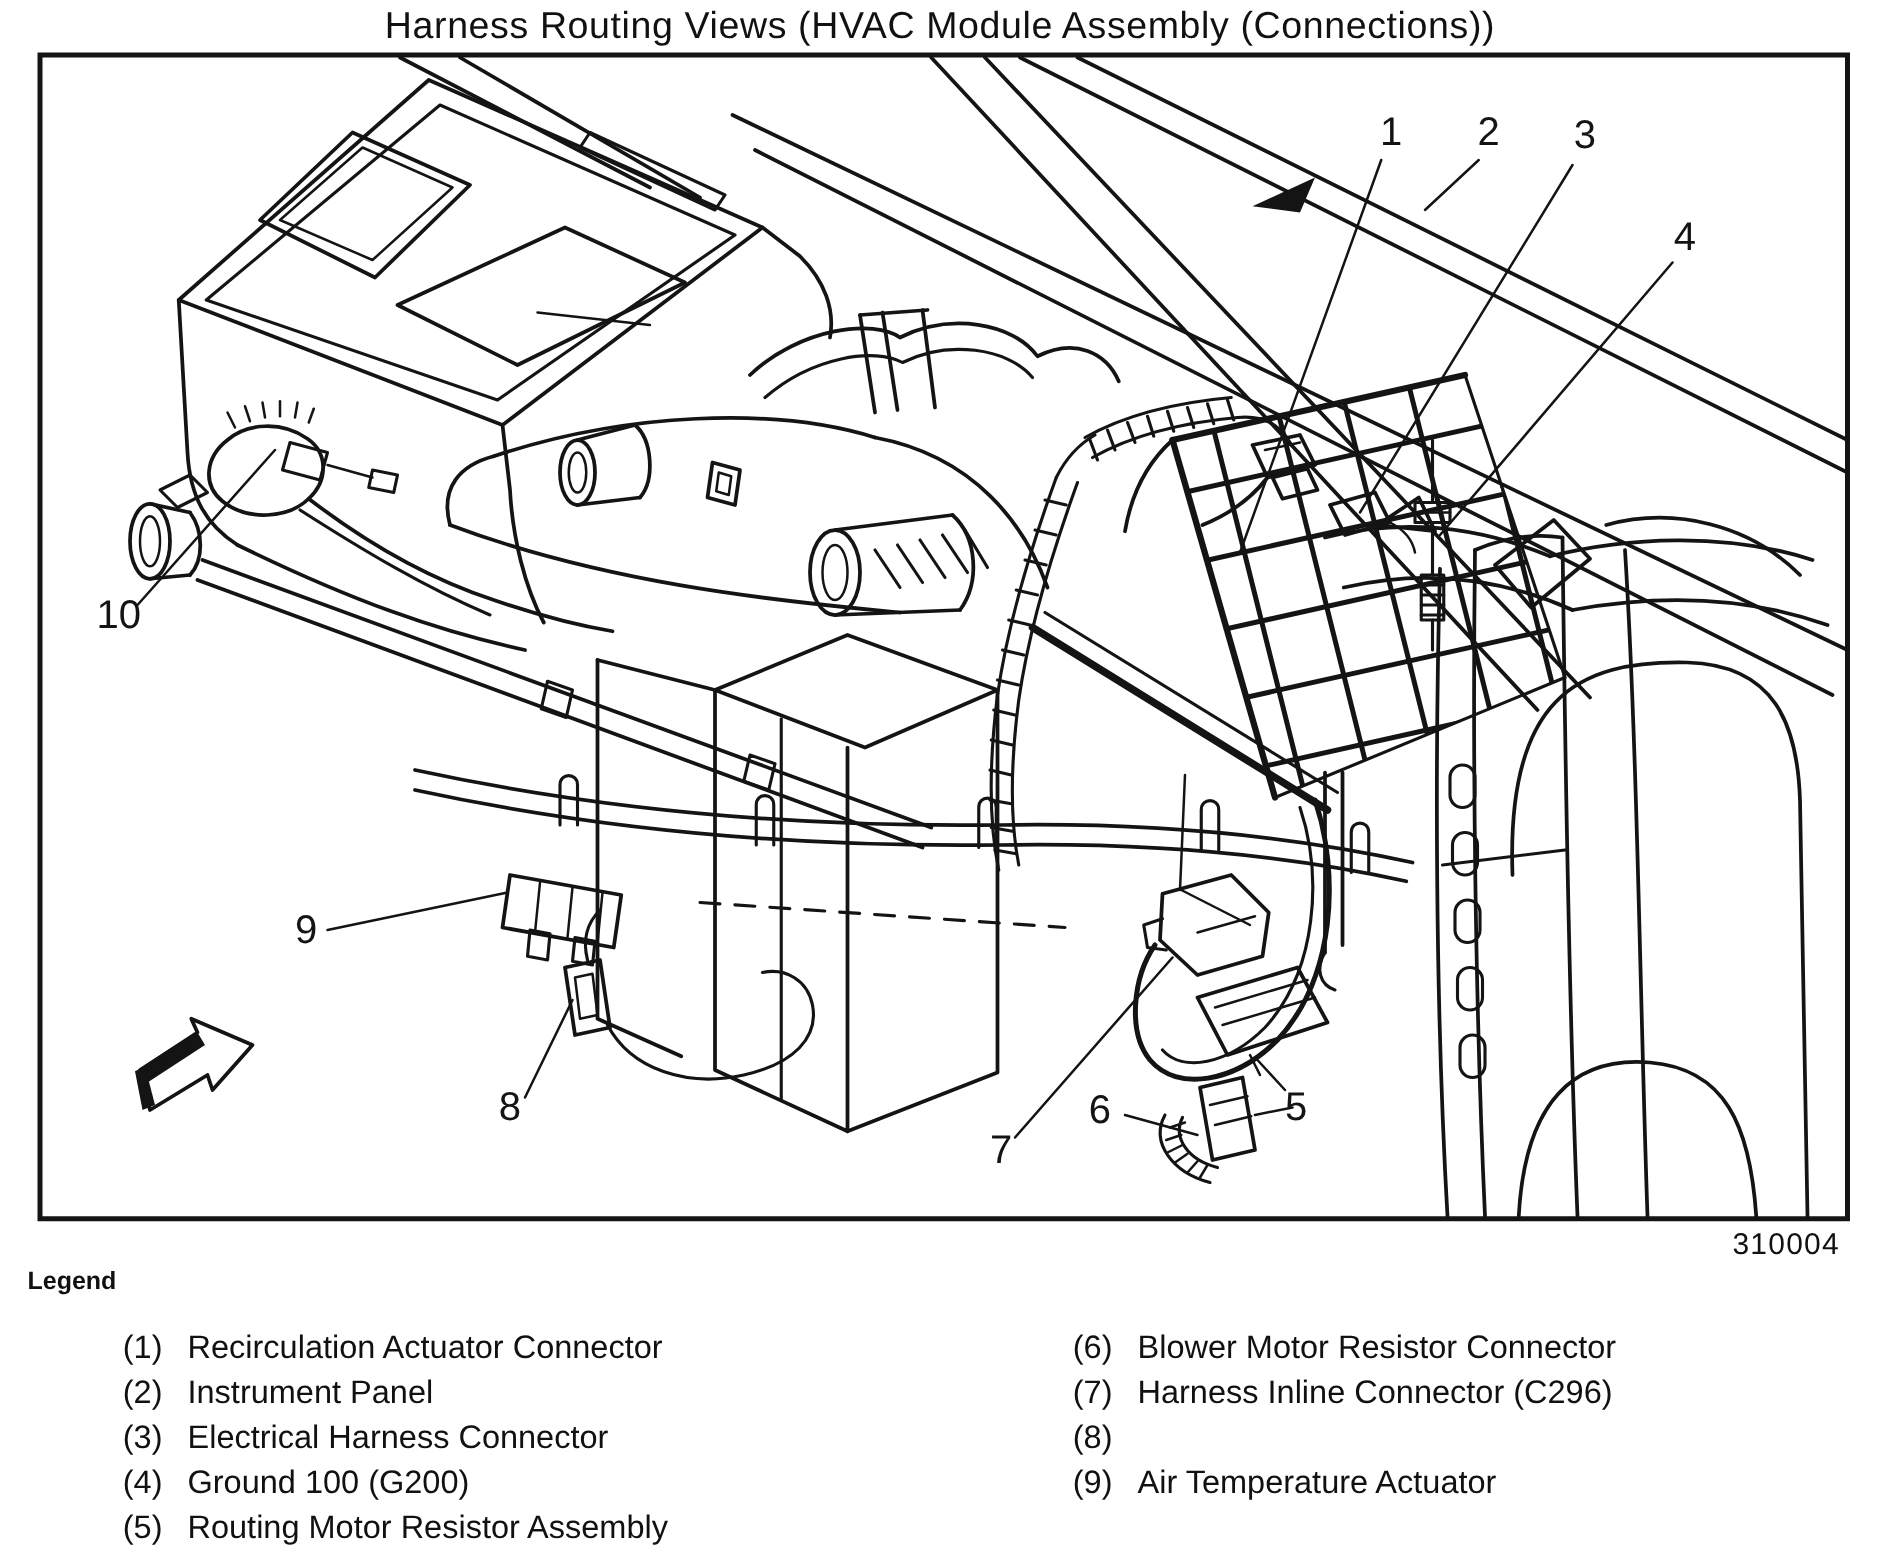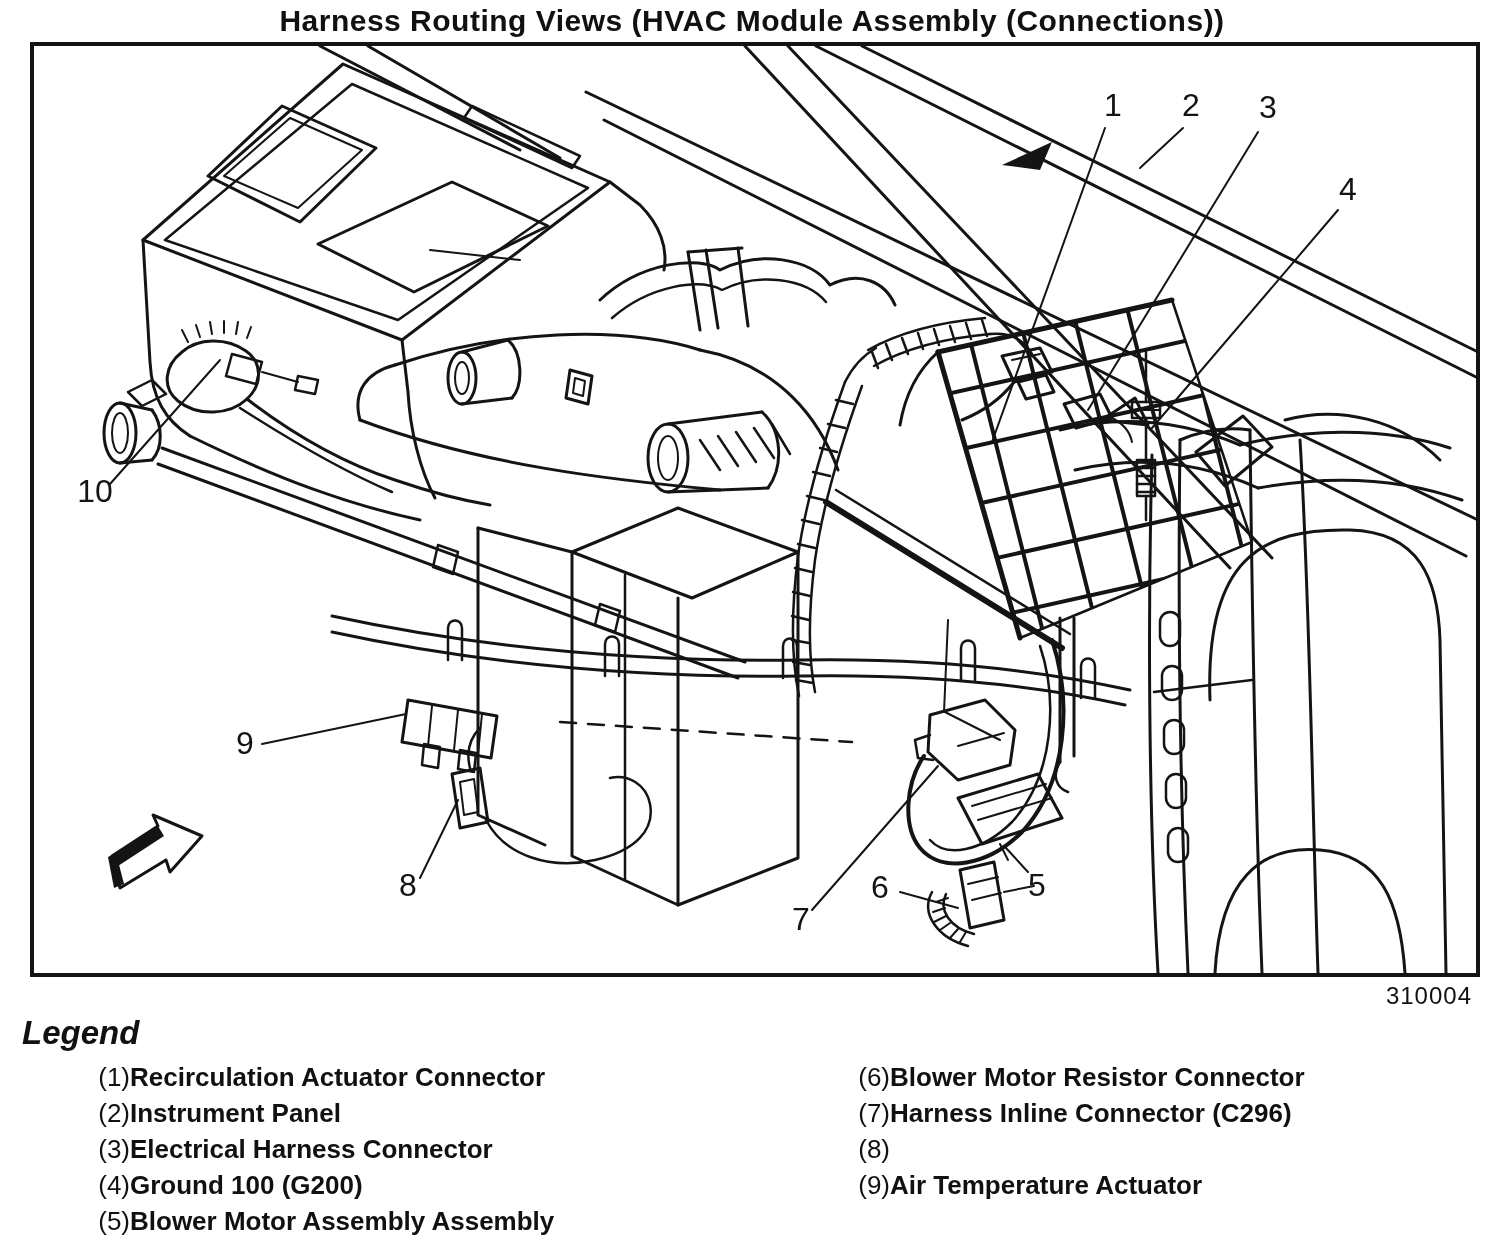--- a/index.html
+++ b/index.html
@@ -1,28 +1,28 @@
 <!DOCTYPE html>
 <html><head>
 <meta charset="utf-8">
 <style>
   html,body{margin:0;padding:0;background:#ffffff;}
   body{width:1504px;height:1250px;position:relative;overflow:hidden;
        font-family:"Liberation Sans",sans-serif;color:#111;}
   .page-title{position:absolute;top:4px;left:0;width:100%;text-align:center;
-       font-size:30px;font-weight:bold;letter-spacing:.5px;}
+       font-size:30px;font-weight:normal;letter-spacing:.5px;}
   .fig-num{position:absolute;top:982px;left:0;width:1472px;text-align:right;
        font-size:24px;letter-spacing:1px;}
-  .legend-head{position:absolute;top:1014px;left:22px;font-size:33px;font-weight:bold;font-style:italic;}
+  .legend-head{position:absolute;top:1014px;left:22px;font-size:20px;font-weight:bold;}
   .legend-col{position:absolute;top:1062px;}
   .legend-col.c1{left:38px;}
   .legend-col.c2{left:798px;}
   .legend-row{display:flex;align-items:baseline;height:36px;font-size:26px;}
   .legend-row .num{width:92px;text-align:right;flex:0 0 auto;}
-  .legend-row .lbl{white-space:nowrap;font-weight:bold;}
+  .legend-row .lbl{margin-left:20px;white-space:nowrap;}
   svg{position:absolute;top:0;left:0;}
   svg text{font-family:"Liberation Sans",sans-serif;font-size:32px;fill:#141414;}
 </style>
 </head>
 <body>
 
 <div class="page-title">Harness Routing Views (HVAC Module Assembly (Connections))</div>
 
 <svg width="1504" height="1010" viewBox="0 0 1504 1010">
   <defs>
@@ -345,21 +345,21 @@
   <div class="legend-row">
     <span class="num">(3)</span>
     <span class="lbl">Electrical Harness Connector</span>
   </div>
   <div class="legend-row">
     <span class="num">(4)</span>
     <span class="lbl">Ground 100 (G200)</span>
   </div>
   <div class="legend-row">
     <span class="num">(5)</span>
-    <span class="lbl">Blower Motor Assembly Assembly</span>
+    <span class="lbl">Routing Motor Resistor Assembly</span>
   </div>
 </div>
 
 <div class="legend-col c2">
   <div class="legend-row">
     <span class="num">(6)</span>
     <span class="lbl">Blower Motor Resistor Connector</span>
   </div>
   <div class="legend-row">
     <span class="num">(7)</span>

